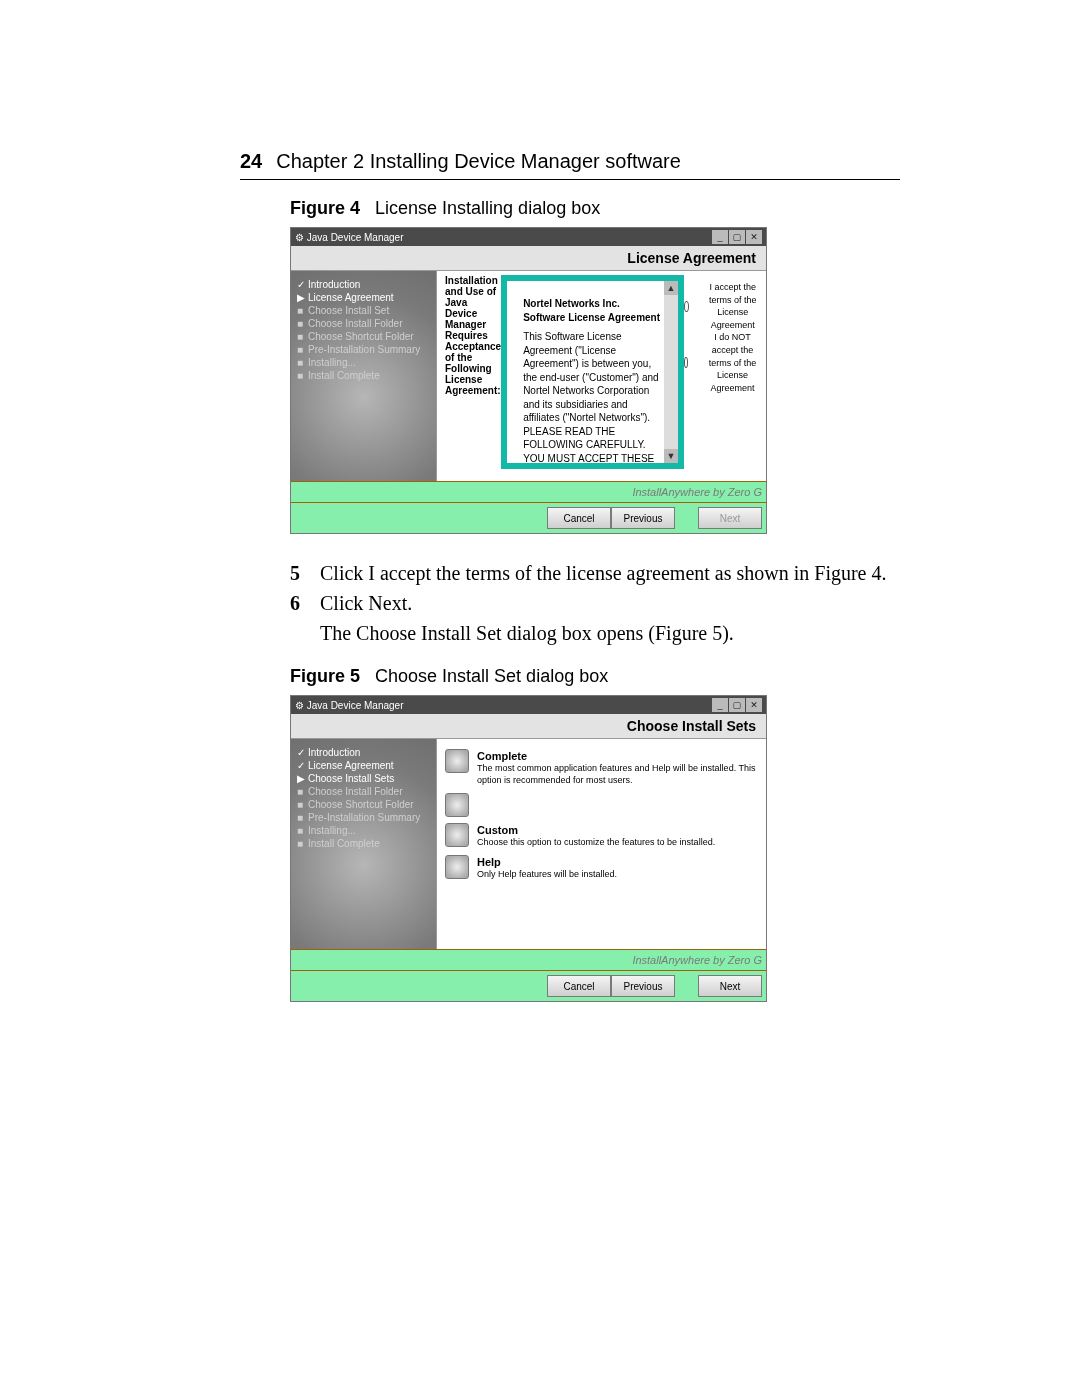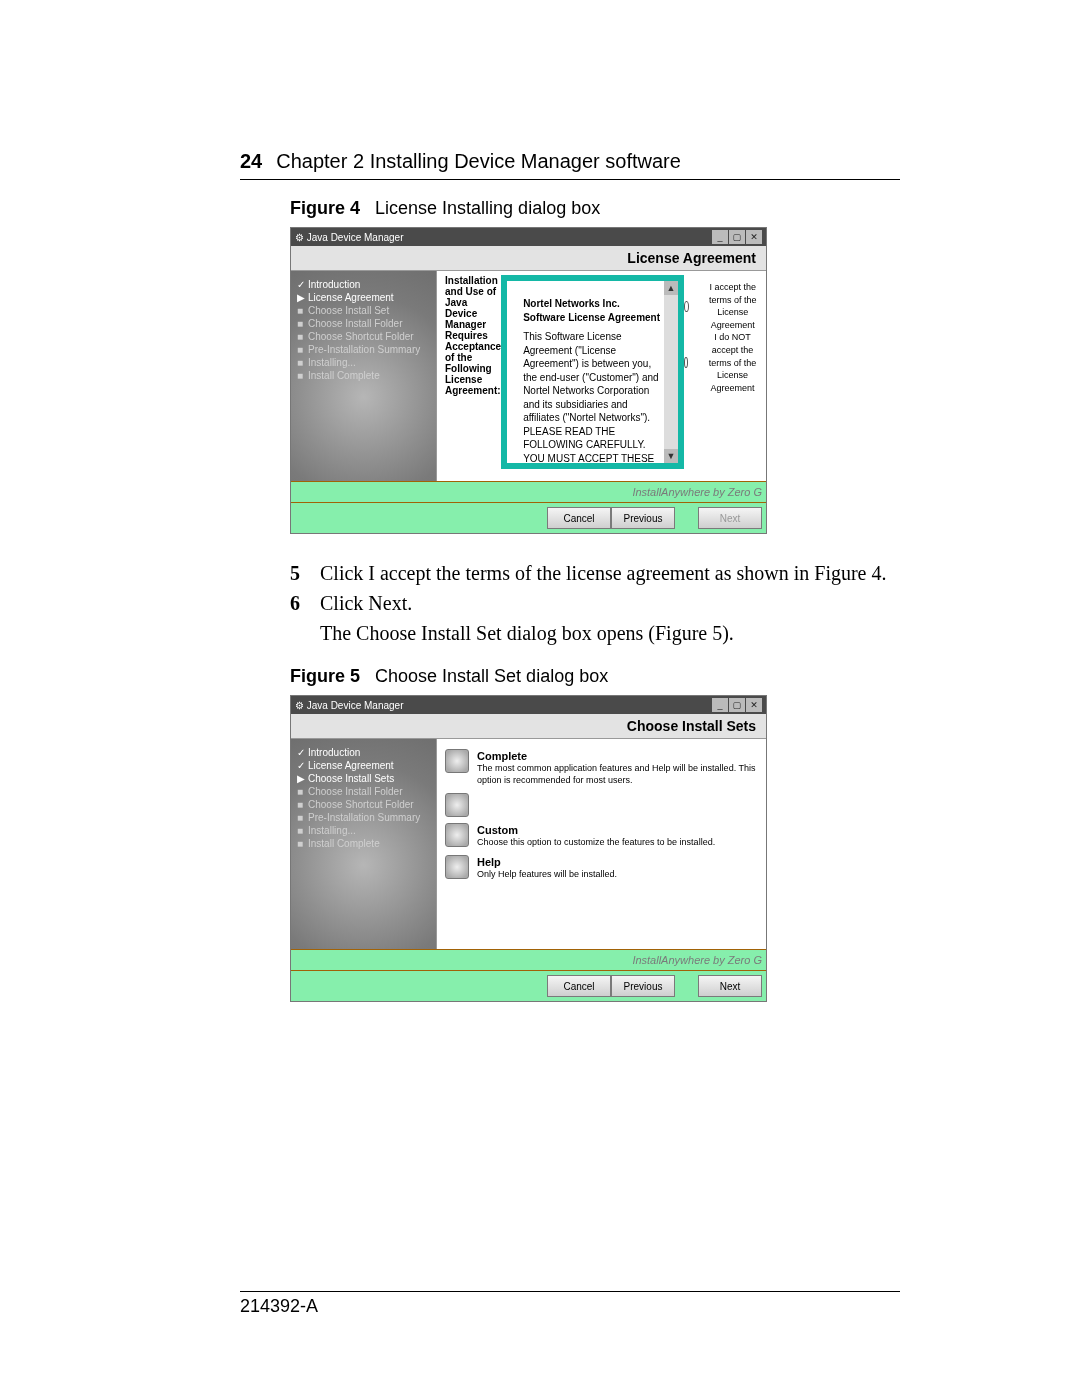--- a/index.html
+++ b/index.html
@@ -238,18 +238,14 @@
     </div>
     <div class="bottombar">
       <span class="btn">Cancel</span>
       <span class="btn-row">
         <span class="btn">Previous</span>
         <span class="btn">Next</span>
       </span>
     </div>
   </div>
 
-  <div class="footer">
-    <hr>
-    <div class="docid">214392-A</div>
-  </div>
 
 </div>
 
 </body></html>

